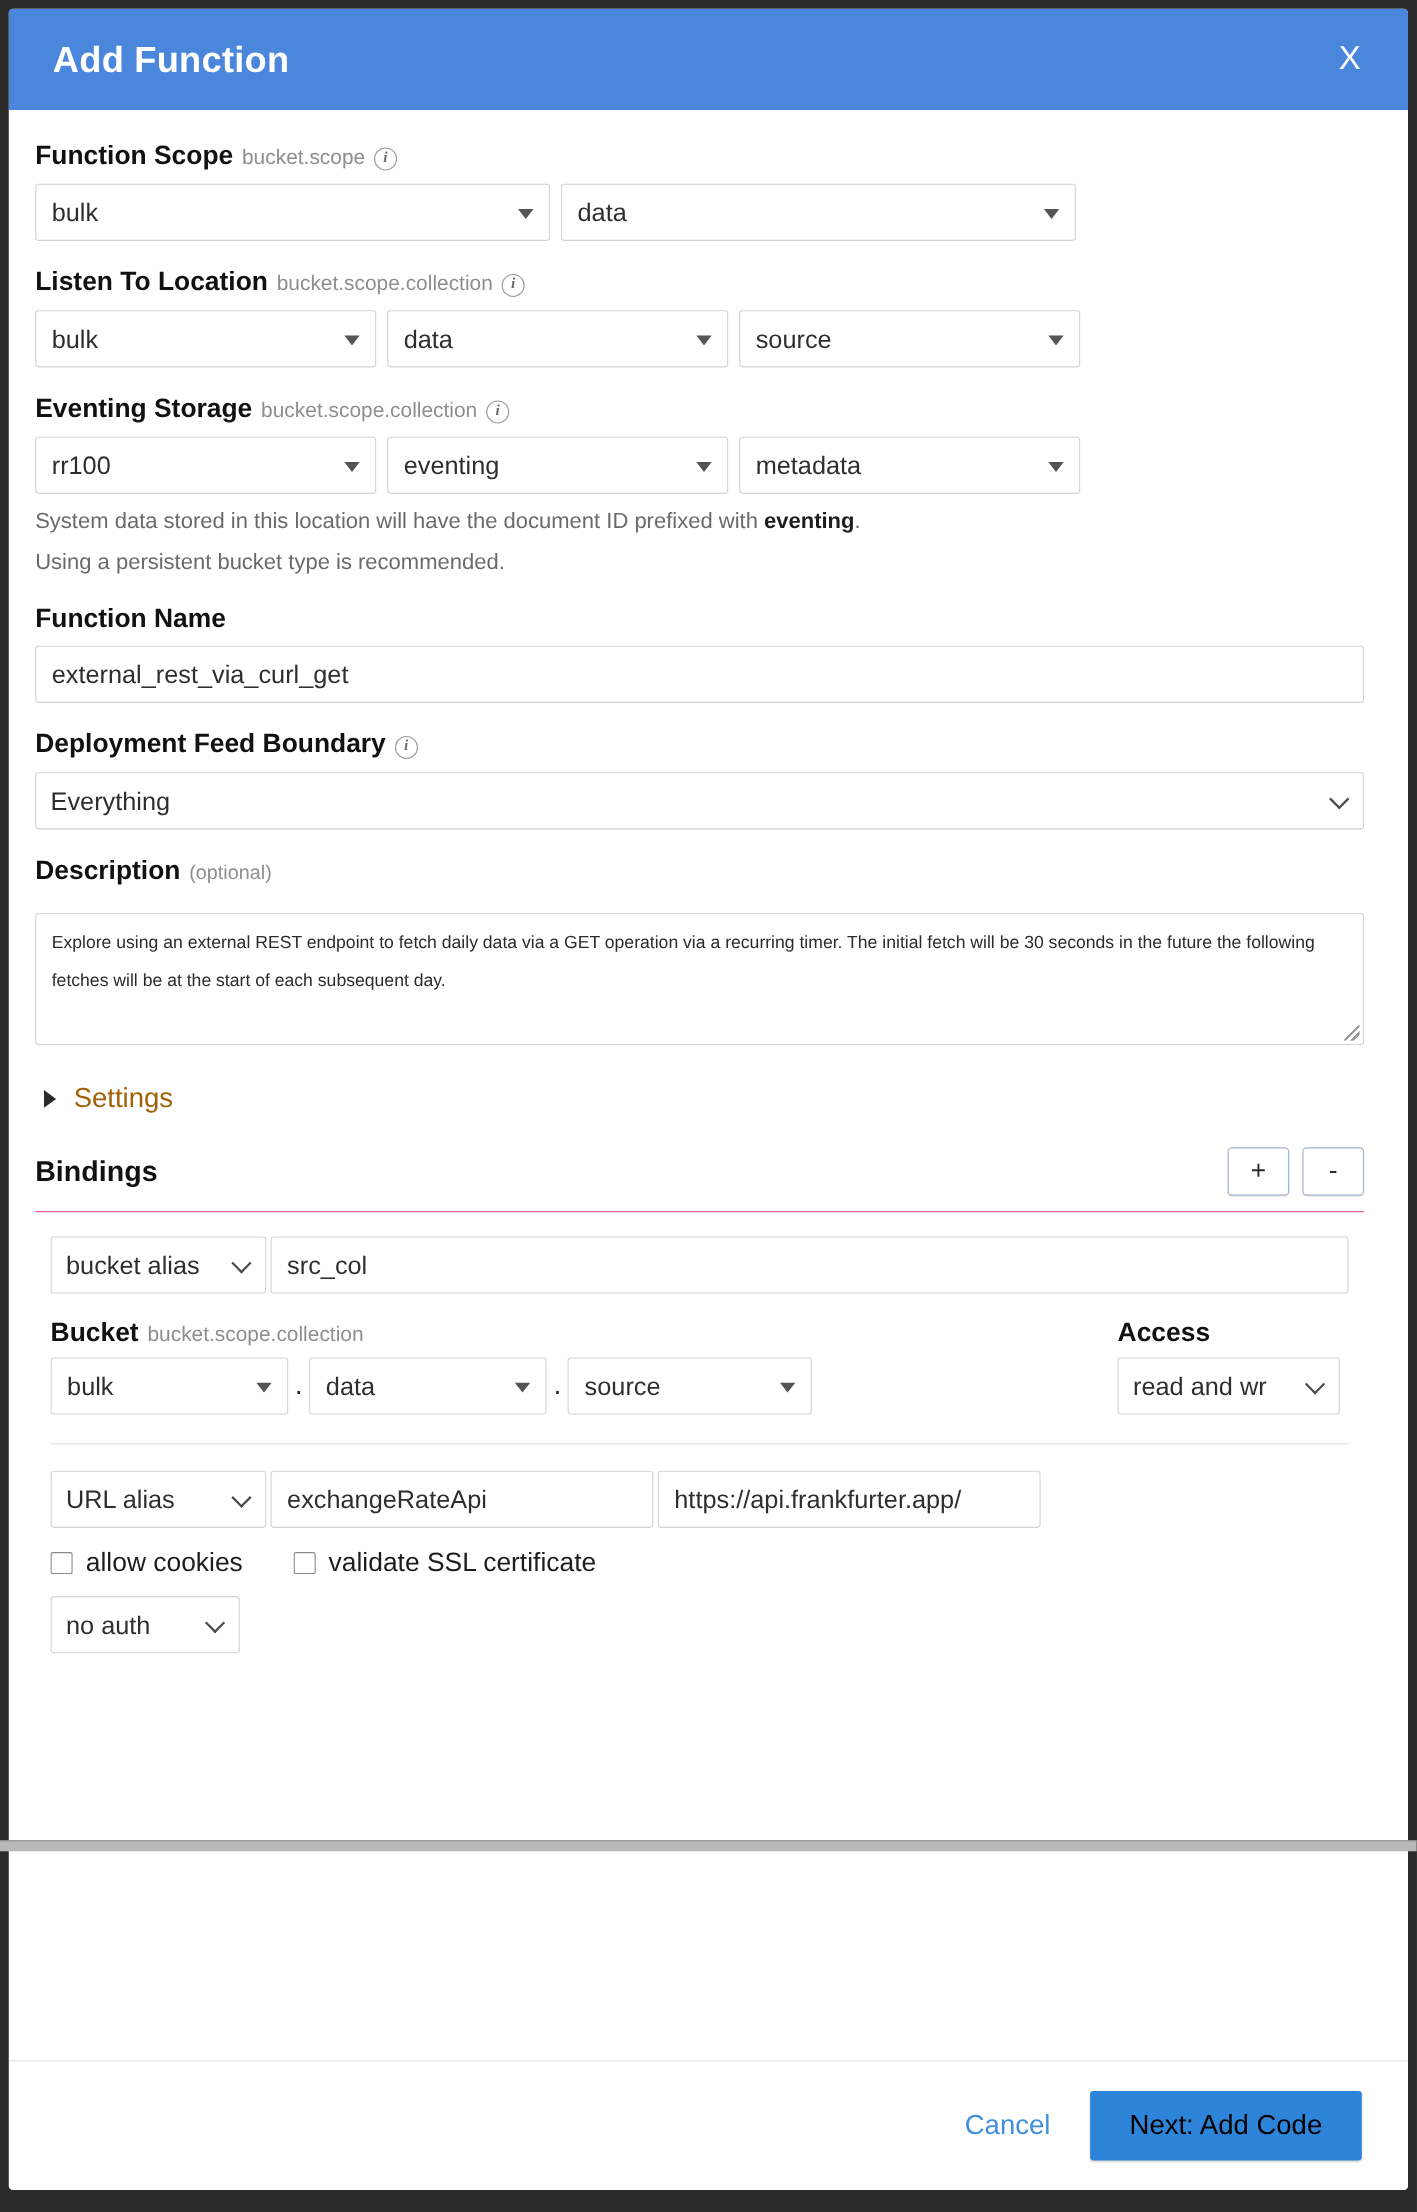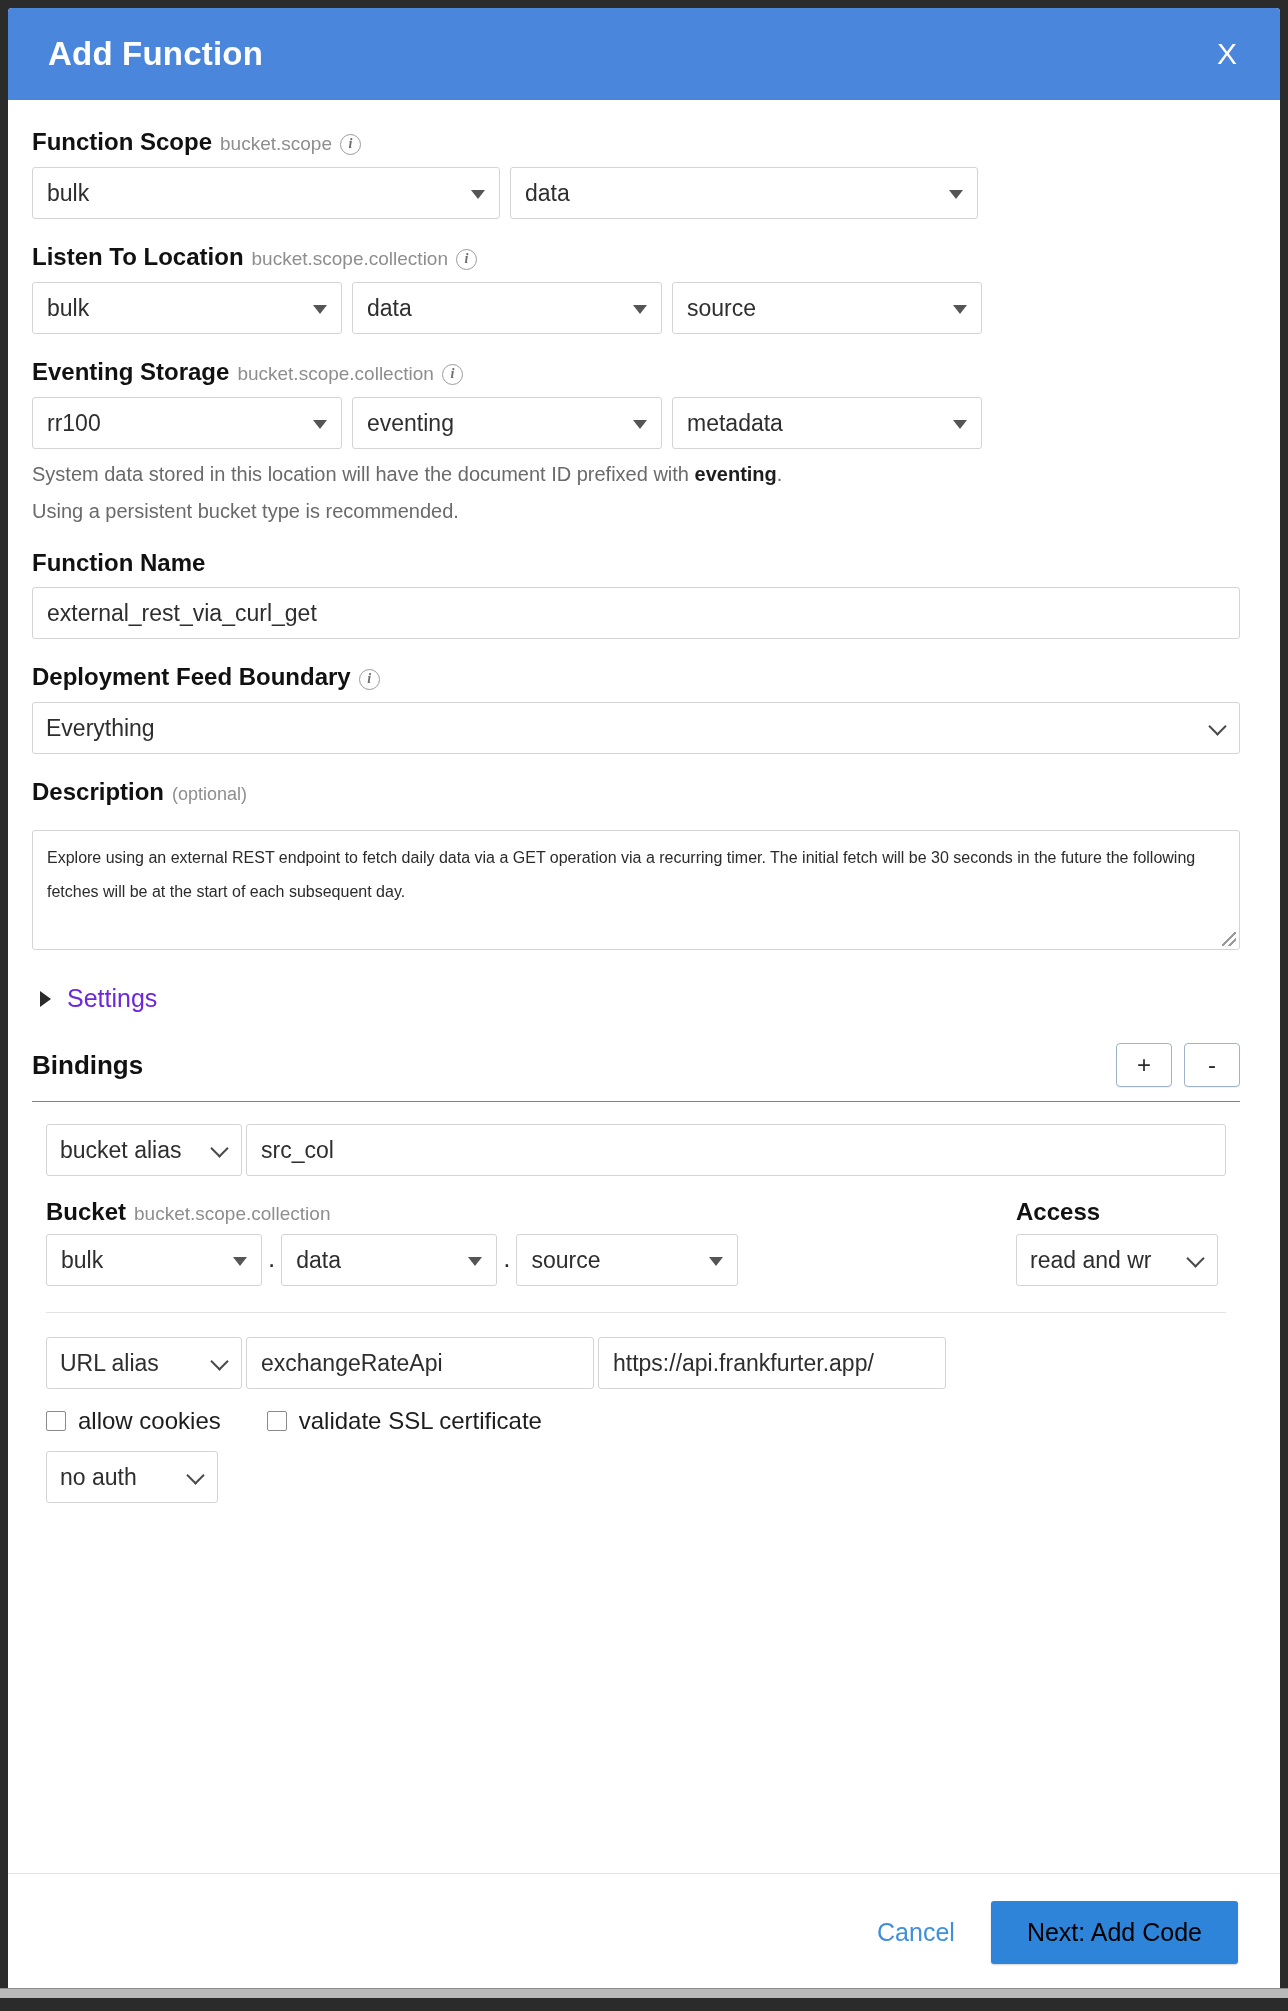--- a/index.html
+++ b/index.html
@@ -6,21 +6,21 @@
   html, body {
     margin: 0; padding: 0;
     width: 1288px; height: 2011px;
     background: #2b2b2b;
     font-family: "Liberation Sans", sans-serif;
     overflow: hidden;
   }
 
   .screen {
     position: relative;
-    width: 1288px; height: 1998px;
+    width: 1288px; height: 1683px;
     background: #2b2b2b;
   }
 
   
   .dialog {
     position: absolute;
     left: 8px; top: 8px;
     width: 1272px;
     height: 1983px;
     background: #ffffff;
@@ -212,21 +212,21 @@
     gap: 16px;
     margin: 34px 0 30px 8px;
     cursor: pointer;
   }
   .tri-right {
     width: 0; height: 0;
     border-top: 8px solid transparent;
     border-bottom: 8px solid transparent;
     border-left: 11px solid #2b2b2b;
   }
-  .settings-text { font-size: 25px; color: #6d28d9; }
+  .settings-text { font-size: 25px; color: #a16207; }
 
   
   .bindings-head {
     display: flex;
     align-items: center;
     justify-content: space-between;
     padding-bottom: 14px;
     border-bottom: 1px solid #ec4899;
     margin-bottom: 22px;
     text-align: center;

